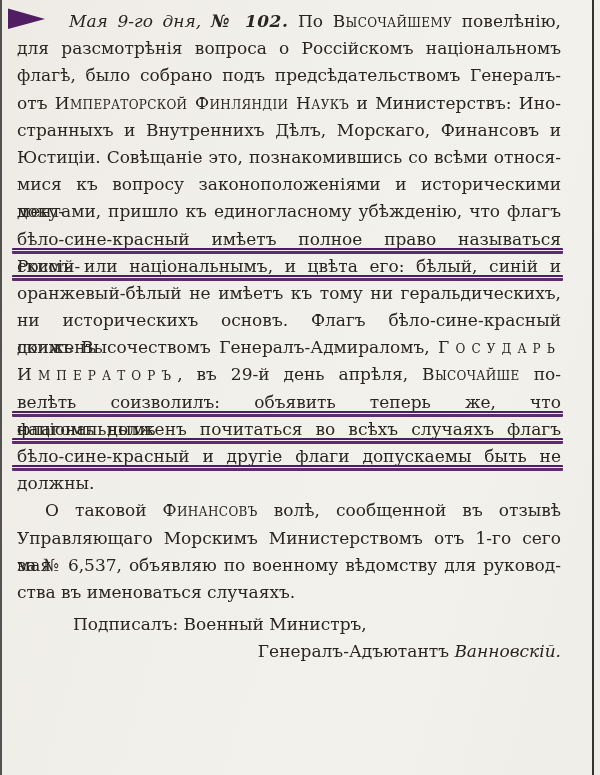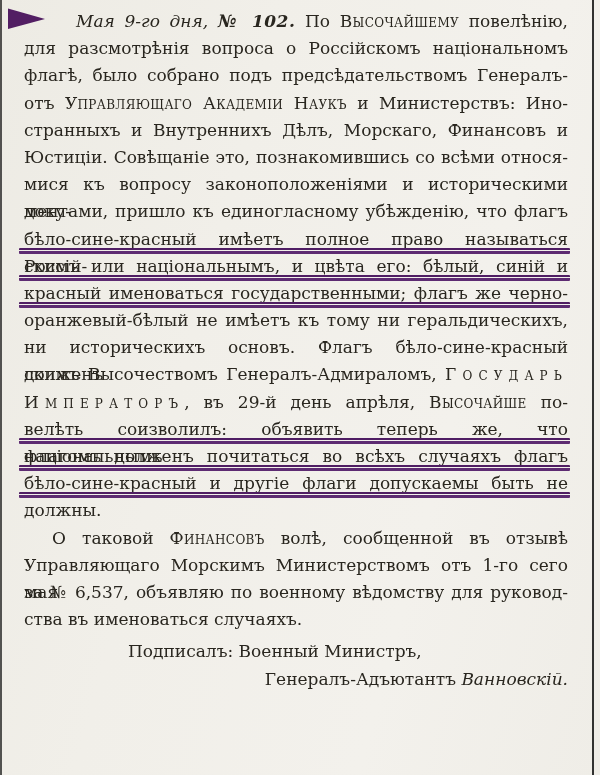--- a/index.html
+++ b/index.html
@@ -19,21 +19,21 @@
     font-size:17px;
   }
   .edge{position:absolute;top:0;width:2px;height:775px;background:var(--edge);}
   #edge-left{left:0;opacity:.75;}
   #edge-right{left:592px;opacity:.9;}
   #marker{
     position:absolute;left:8px;top:8px;width:37px;height:21px;
     background:var(--marker);
     clip-path:polygon(0 2%,100% 52%,0 100%);
   }
-  #text{position:absolute;left:24px;top:8px;width:544px;}
+  #text{position:absolute;left:17px;top:8px;width:544px;}
   .line{position:relative;line-height:27.2px;height:27.2px;}
   .line.j{text-align:justify;text-align-last:justify;}
   .line.u::after{
     content:"";position:absolute;left:-5px;right:-2px;bottom:-1px;height:6px;
     background:linear-gradient(to bottom,var(--ul) 0 2.2px,transparent 2.2px 3.4px,var(--ul2) 3.4px 6px);
     border-radius:1px;pointer-events:none;
   }
   .sc{font-variant:small-caps;letter-spacing:.02em;}
   .sp{font-variant:small-caps;letter-spacing:.36em;}
   .it{font-style:italic;}
@@ -42,35 +42,34 @@
 </head>
 <body>
 
 <div id="edge-left" class="edge"></div>
 <div id="edge-right" class="edge"></div>
 <div id="marker"></div>
 <div id="text">
     <div class="line j" style="padding-left: 52px;"><span class="it">Мая 9-го дня, </span><span class="bi">№ 102.</span><span> По </span><span class="sc">Высочайшему</span><span> повелѣнію,</span></div>
     <div class="line j"><span>для разсмотрѣнія вопроса о Россійскомъ національномъ</span></div>
     <div class="line j"><span>флагѣ, было собрано подъ предсѣдательствомъ Генералъ-</span></div>
-    <div class="line j"><span>отъ </span><span class="sc">Управляющаго Академіи Наукъ</span><span> и Министерствъ: Ино-</span></div>
+    <div class="line j"><span>отъ </span><span class="sc">Императорской Финляндіи Наукъ</span><span> и Министерствъ: Ино-</span></div>
     <div class="line j"><span>странныхъ и Внутреннихъ Дѣлъ, Морскаго, Финансовъ и</span></div>
     <div class="line j"><span>Юстиціи. Совѣщаніе это, познакомившись со всѣми относя-</span></div>
     <div class="line j"><span>мися къ вопросу законоположеніями и историческими доку-</span></div>
     <div class="line j"><span>ментами, пришло къ единогласному убѣжденію, что флагъ</span></div>
     <div class="line j u"><span>бѣло-сине-красный имѣетъ полное право называться Россій-</span></div>
     <div class="line j u"><span>скимъ или національнымъ, и цвѣта его: бѣлый, синій и</span></div>
-    <div class="line j u"><span>красный именоваться государственными; флагъ же черно-</span></div>
     <div class="line j"><span>оранжевый-бѣлый не имѣетъ къ тому ни геральдическихъ,</span></div>
     <div class="line j"><span>ни историческихъ основъ. Флагъ бѣло-сине-красный долженъ</span></div>
     <div class="line j"><span>скимъ Высочествомъ Генералъ-Адмираломъ, </span><span class="sp">Государь</span></div>
     <div class="line j"><span class="sp">Императоръ</span><span>, въ 29-й день апрѣля, </span><span class="sc">Высочайше</span><span> по-</span></div>
     <div class="line j u"><span>велѣть соизволилъ: объявить теперь же, что національнымъ</span></div>
     <div class="line j u"><span>флагомъ долженъ почитаться во всѣхъ случаяхъ флагъ</span></div>
     <div class="line j u"><span>бѣло-сине-красный и другіе флаги допускаемы быть не</span></div>
     <div class="line"><span>должны.</span></div>
     <div class="line j" style="padding-left: 28px;"><span>О таковой </span><span class="sc">Финансовъ</span><span> волѣ, сообщенной въ отзывѣ</span></div>
     <div class="line j"><span>Управляющаго Морскимъ Министерствомъ отъ 1-го сего мая</span></div>
     <div class="line j"><span>за № 6,537, объявляю по военному вѣдомству для руковод-</span></div>
     <div class="line"><span>ства въ именоваться случаяхъ.</span></div>
-    <div class="line" style="margin-left: 104px; margin-top: 5px;"><span>Подписалъ: Военный Министръ,</span></div>
+    <div class="line" style="margin-left: 56px; margin-top: 5px;"><span>Подписалъ: Военный Министръ,</span></div>
     <div class="line" style="text-align: left; text-align-last: right;"><span>Генералъ-Адъютантъ </span><span class="it">Ванновскій.</span></div>
   </div>
 
 </body></html>

